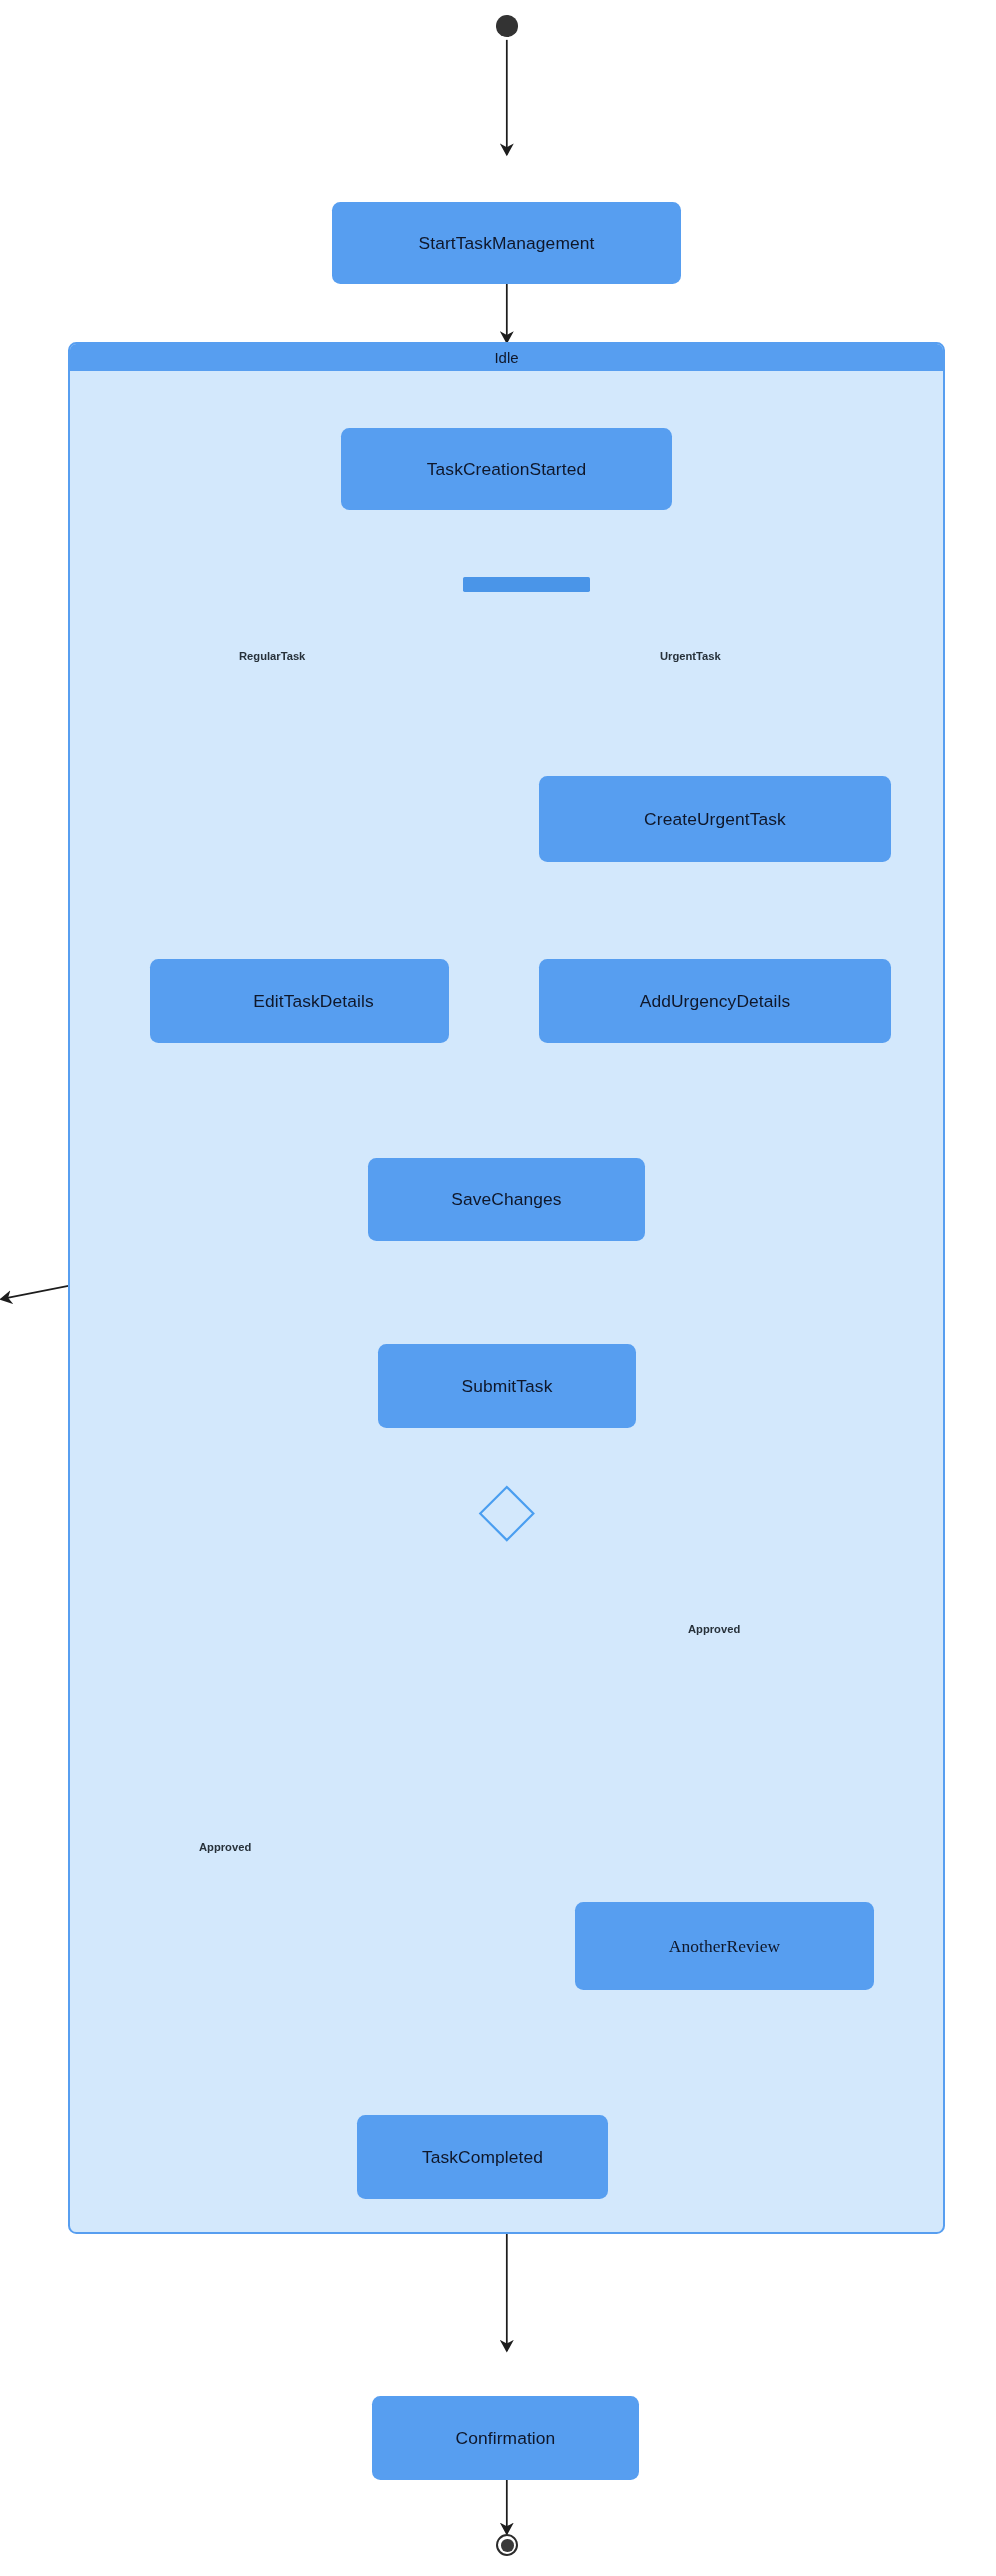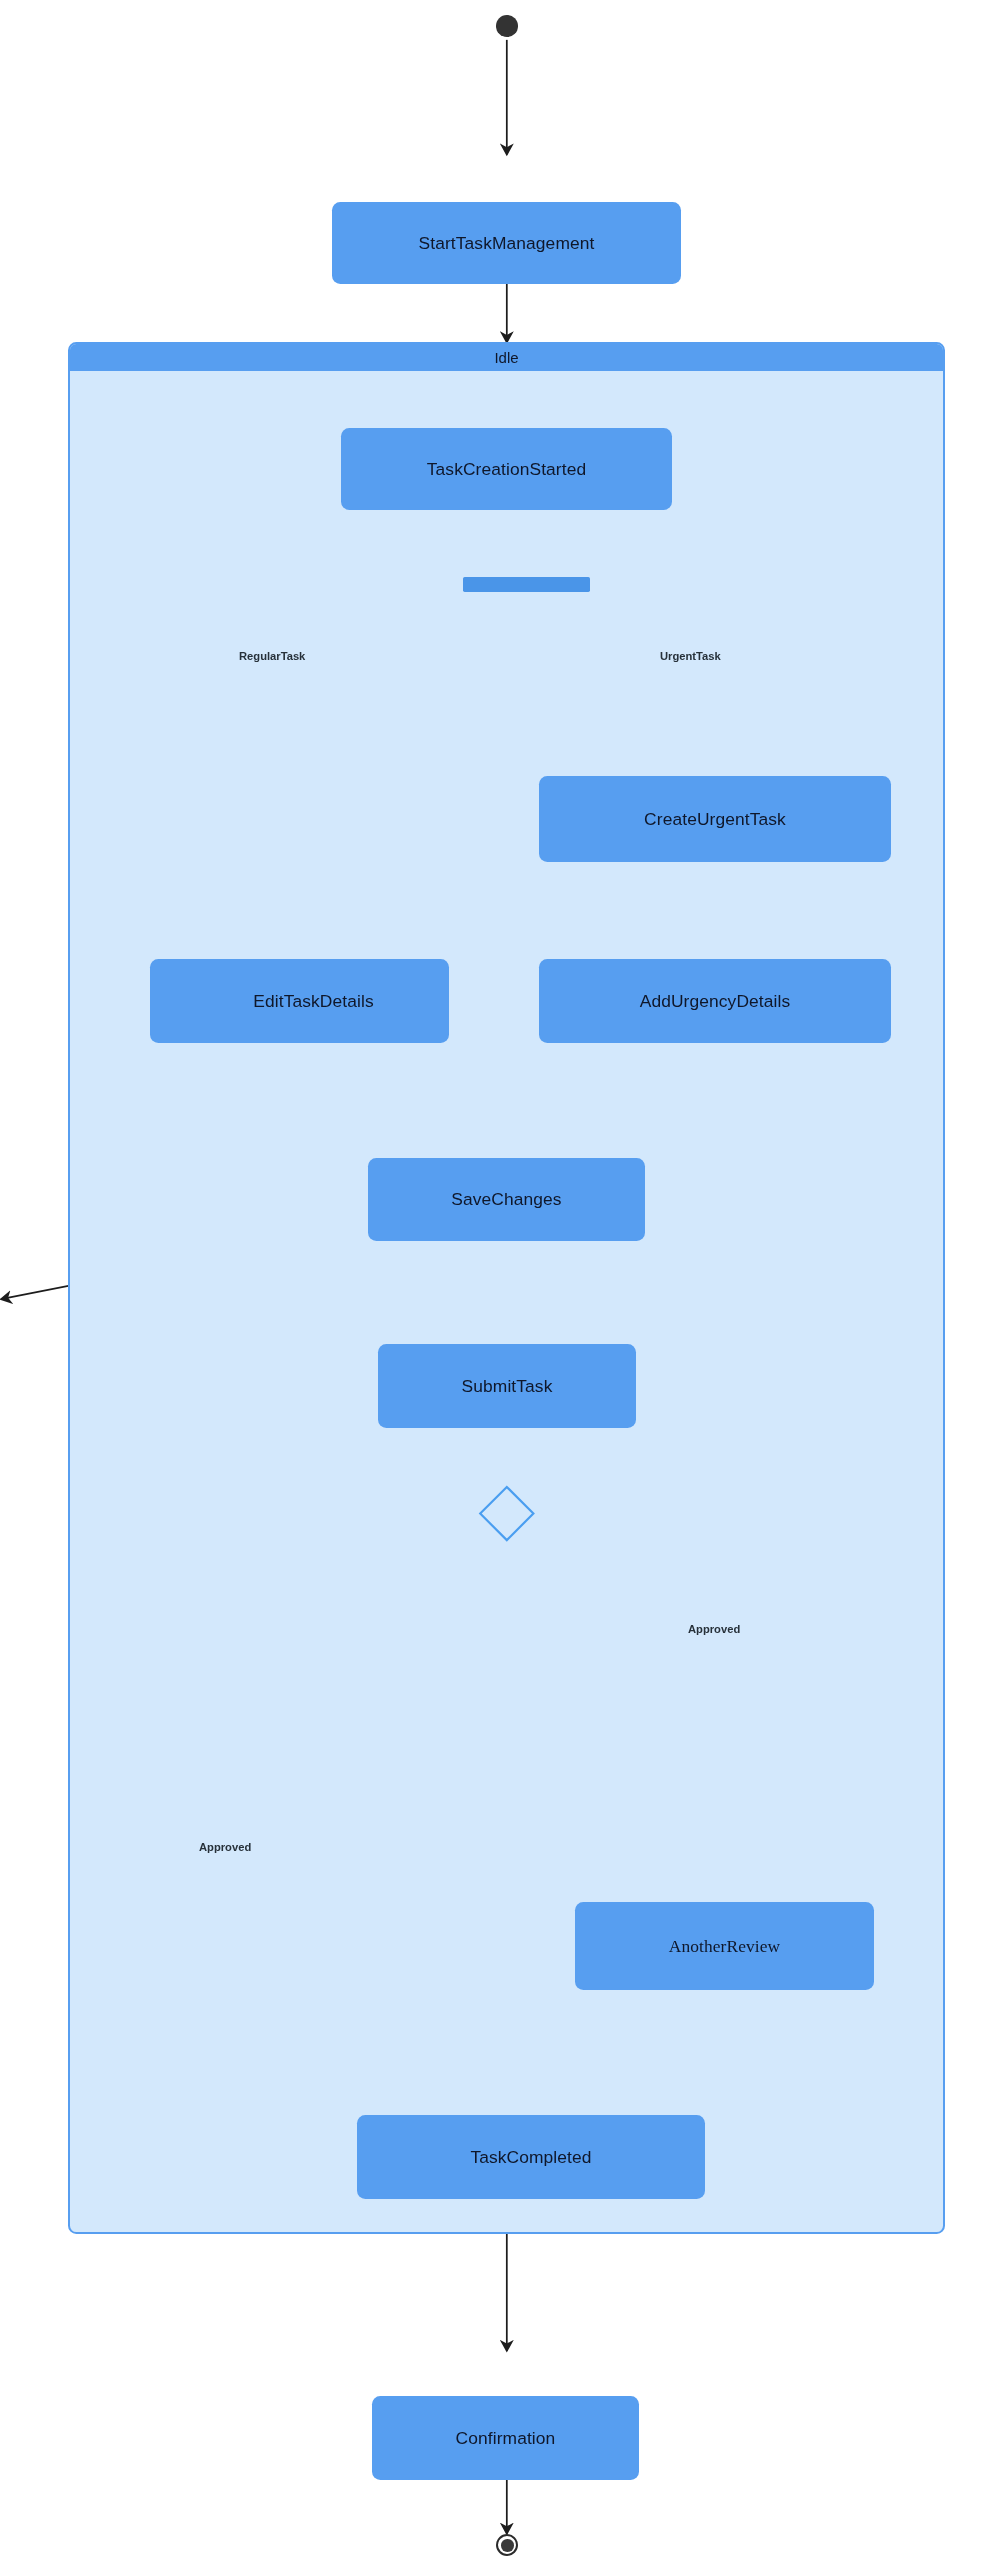--- a/index.html
+++ b/index.html
@@ -188,21 +188,21 @@
 
   <div class="node" style="left:378px; top:1302px; width:258px; height:84px;">SubmitTask</div>
 
   <svg class="layer" viewBox="0 0 1200 3101" xmlns="http://www.w3.org/2000/svg" style="z-index:5;">
     <polygon points="610,1790 642,1822 610,1854 578,1822" fill="#d3e8fc" stroke="#4a9ef0" stroke-width="2.6"></polygon>
   </svg>
 
 
   <div class="node" style="left:575px; top:1860px; width:299px; height:88px;font-family:Liberation Serif, serif;">AnotherReview</div>
 
-  <div class="node" style="left:357px; top:2073px; width:348px; height:84px;">TaskCompleted</div>
+  <div class="node" style="left:357px; top:2073px; width:251px; height:84px;">TaskCompleted</div>
 
   <div class="node" style="left:372px; top:2354px; width:267px; height:84px;">Confirmation</div>
 
   <div class="end-node" style="left:496px; top:2534px; width:22.4px; height:22.4px;"></div>
   <div class="end-node-inner" style="left:501px; top:2539px; width:12.5px; height:12.5px;"></div>
 
 </div>
 
 
 </body></html>

